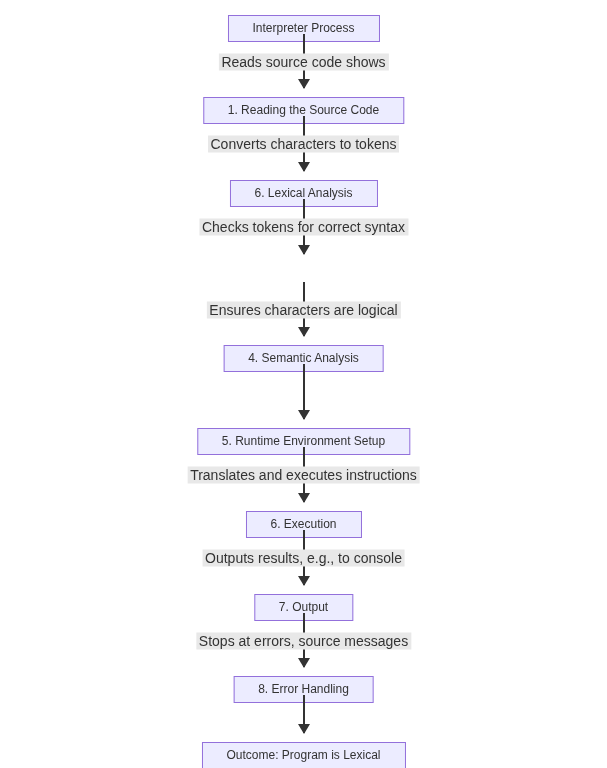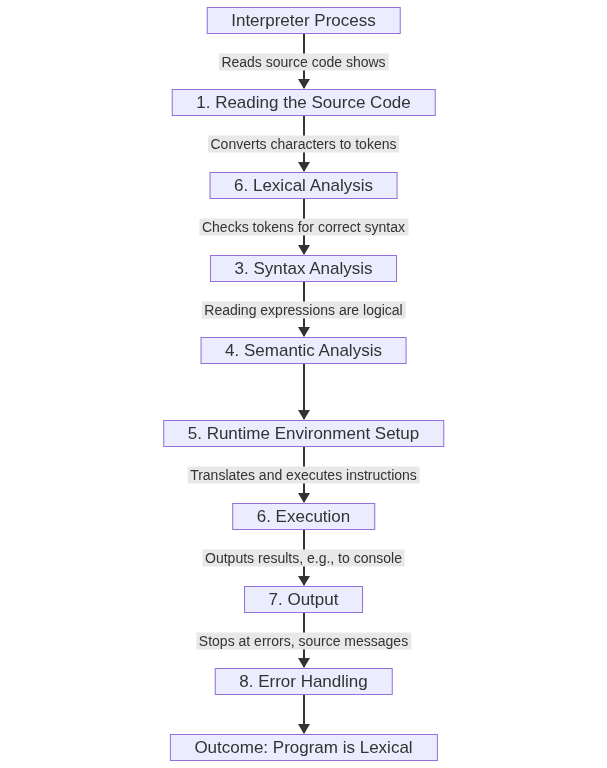--- a/index.html
+++ b/index.html
@@ -23,26 +23,27 @@
     background:var(--bg);
     overflow:hidden;
   }
   .node{
     position:absolute;
     left:50%;
     transform:translateX(-50%);
     background:var(--node-fill);
     border:1px solid var(--node-border);
     color:var(--text);
-    font-size:17px;
+    font-size:12px;
     line-height:19px;
     padding:3px 24px;
     white-space:nowrap;
     text-align:center;
     box-sizing:border-box;
+    margin-top:8px;
   }
   .edge{
     position:absolute;
     left:0;
     right:0;
   }
   .edge-line{
     position:absolute;
     left:50%;
     margin-left:-1px;
@@ -75,21 +76,20 @@
   }
 </style>
 </head>
 <body>
 
 <div class="canvas">
 
   <div class="node" style="top:7px">Interpreter Process</div>
   <div class="node" style="top:89px">1. Reading the Source Code</div>
   <div class="node" style="top:172px">6. Lexical Analysis</div>
-  <div class="node" style="top:255px">3. Syntax Analysis</div>
   <div class="node" style="top:337px">4. Semantic Analysis</div>
   <div class="node" style="top:420px">5. Runtime Environment Setup</div>
   <div class="node" style="top:503px">6. Execution</div>
   <div class="node" style="top:586px">7. Output</div>
   <div class="node" style="top:668px">8. Error Handling</div>
   <div class="node" style="top:734px">Outcome: Program is Lexical</div>
 
   <div class="edge" style="top:34px;height:55px">
     <div class="edge-line"></div>
     <div class="edge-arrow"></div>
@@ -104,21 +104,21 @@
 
   <div class="edge" style="top:199px;height:56px">
     <div class="edge-line"></div>
     <div class="edge-arrow"></div>
     <div class="edge-label">Checks tokens for correct syntax</div>
   </div>
 
   <div class="edge" style="top:282px;height:55px">
     <div class="edge-line"></div>
     <div class="edge-arrow"></div>
-    <div class="edge-label">Reading expressions are logical</div>
+    <div class="edge-label">Ensures characters are logical</div>
   </div>
 
   <div class="edge" style="top:364px;height:56px">
     <div class="edge-line"></div>
     <div class="edge-arrow"></div>
   </div>
 
   <div class="edge" style="top:447px;height:56px">
     <div class="edge-line"></div>
     <div class="edge-arrow"></div>

